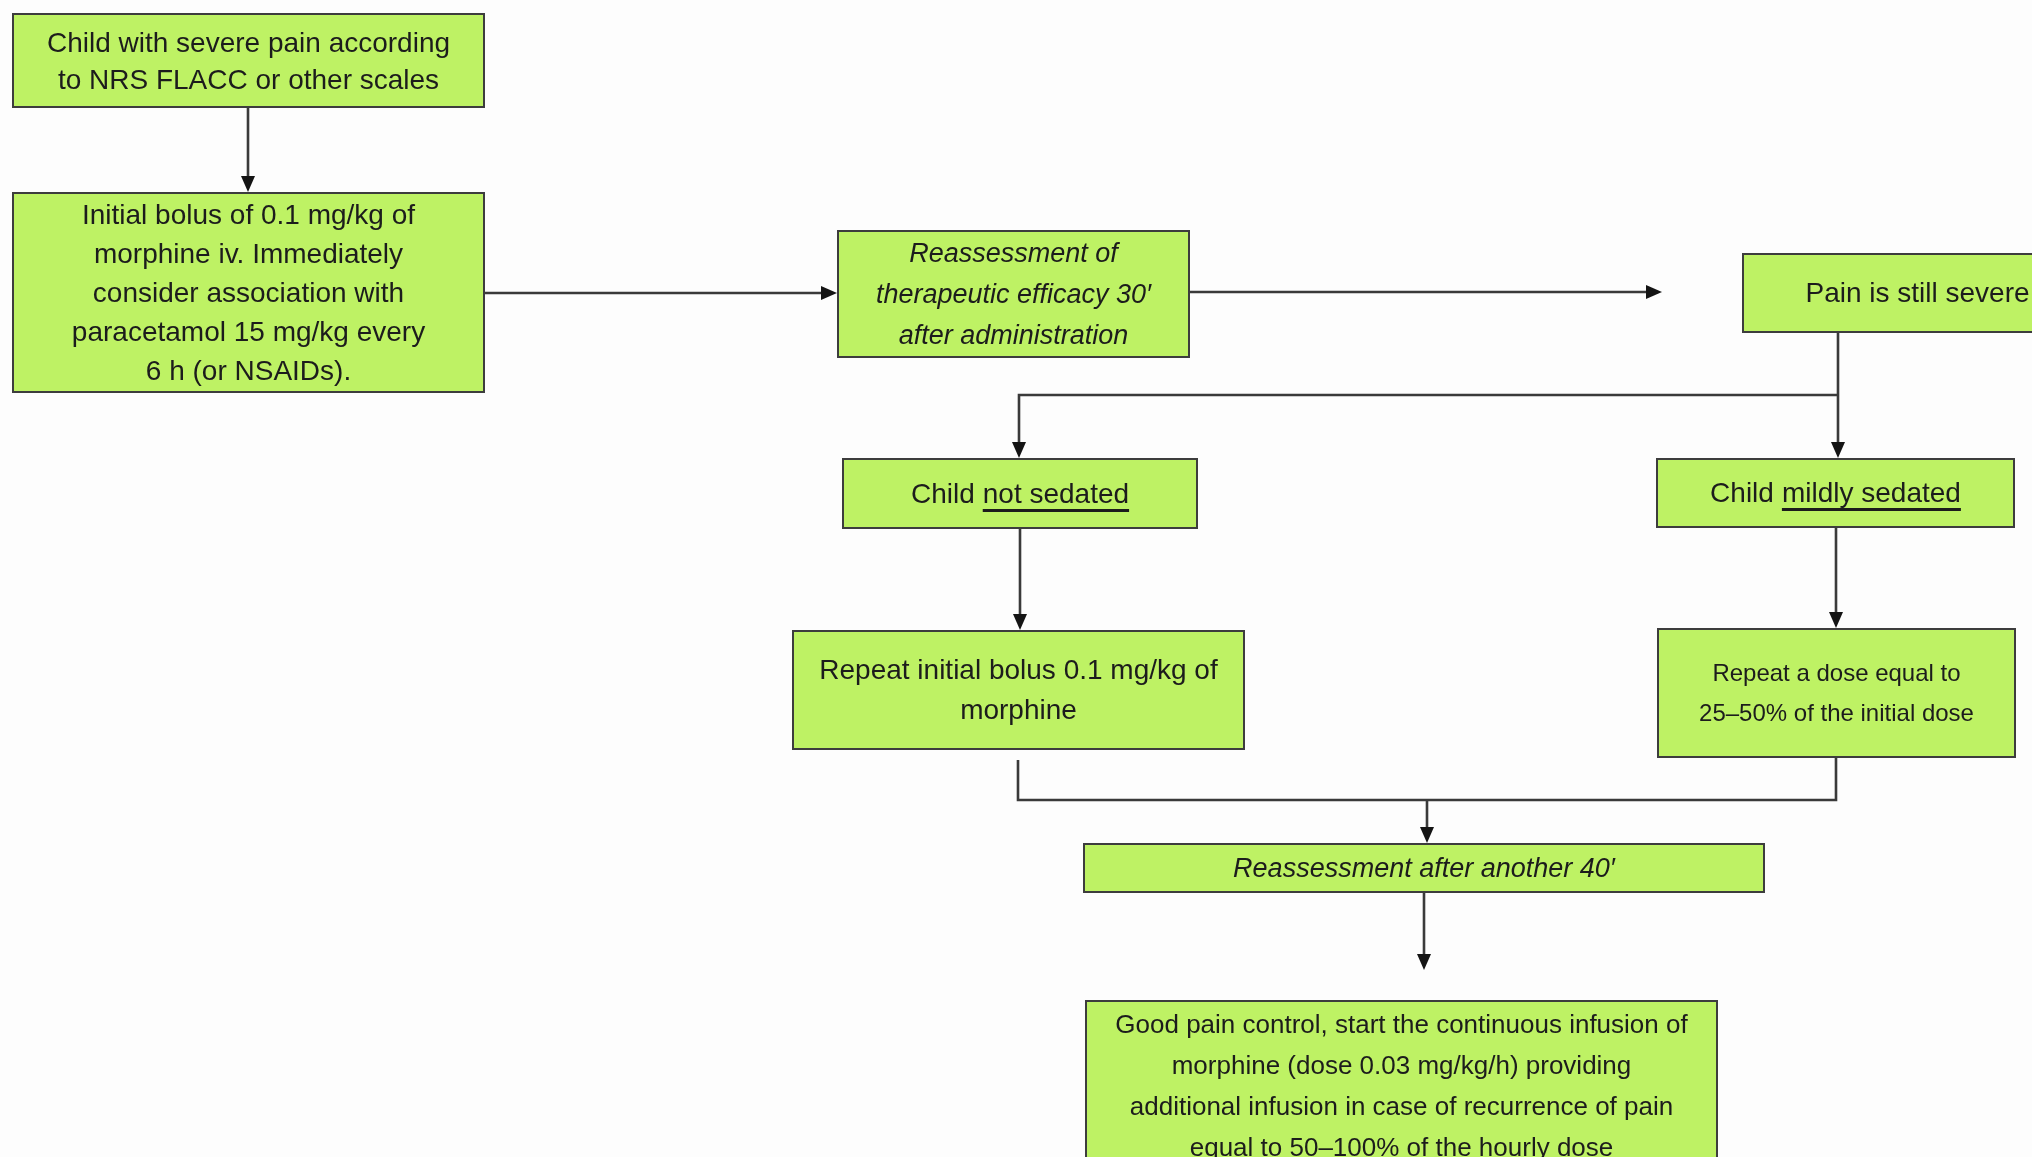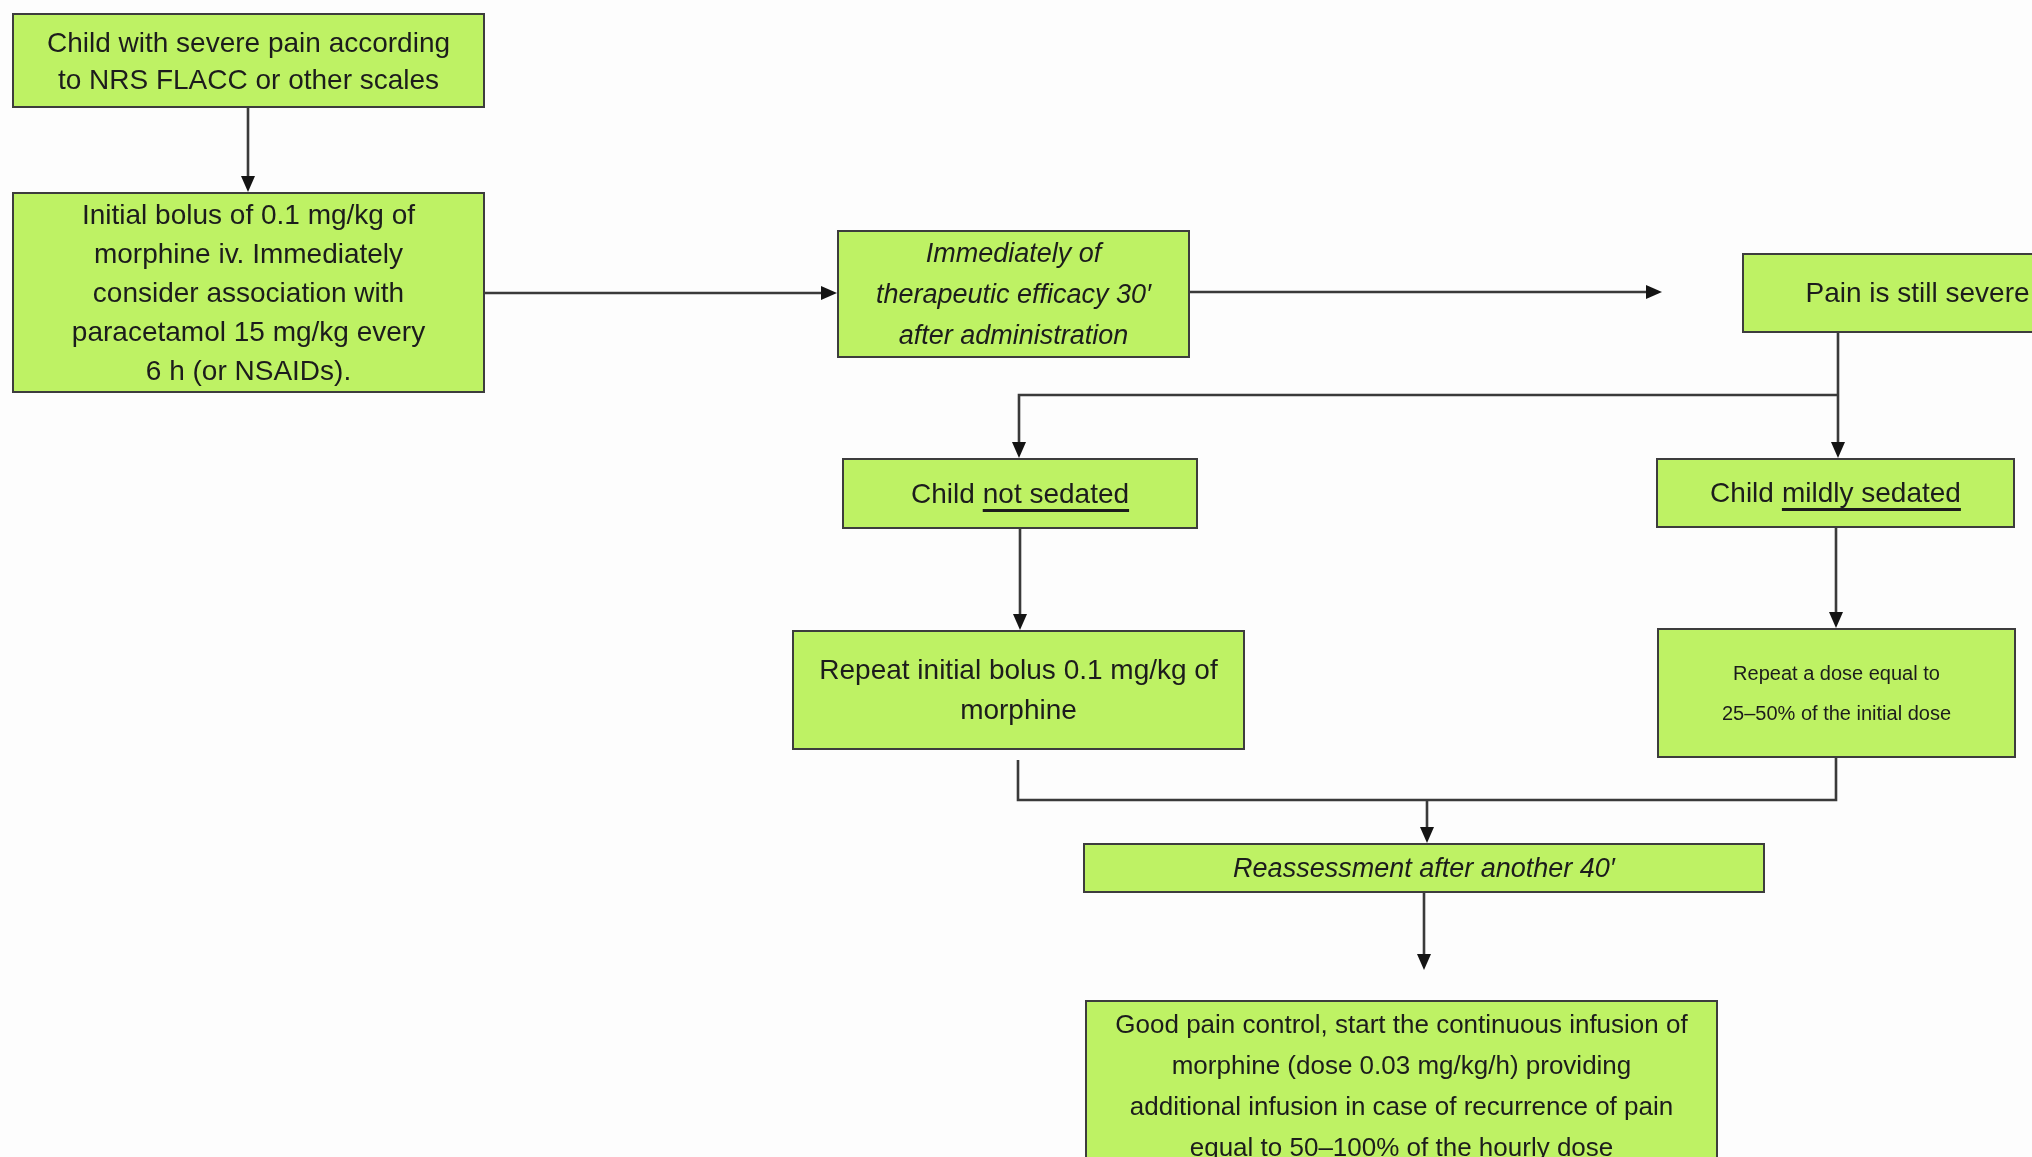--- a/index.html
+++ b/index.html
@@ -45,21 +45,21 @@
   .prefix { margin-right: 8px; }
 
   
   #n-severe-pain        { left:   12px; top:   13px; width: 473px; height:  95px; font-size: 28px; line-height: 37px; }
   #n-initial-bolus      { left:   12px; top:  192px; width: 473px; height: 201px; font-size: 28px; line-height: 39px; }
   #n-reassessment-30    { left:  837px; top:  230px; width: 353px; height: 128px; font-size: 27px; line-height: 41px; }
   #n-pain-still-severe  { left: 1742px; top:  253px; width: 351px; height:  80px; font-size: 28px; }
   #n-child-not-sedated  { left:  842px; top:  458px; width: 356px; height:  71px; font-size: 28px; flex-direction: row; }
   #n-child-mildly-sedated{ left:1656px; top:  458px; width: 359px; height:  70px; font-size: 28px; flex-direction: row; }
   #n-repeat-bolus       { left:  792px; top:  630px; width: 453px; height: 120px; font-size: 28px; line-height: 40px; }
-  #n-repeat-dose        { left: 1657px; top:  628px; width: 359px; height: 130px; font-size: 20px; line-height: 40px; }
+  #n-repeat-dose        { left: 1657px; top:  628px; width: 359px; height: 130px; font-size: 24px; line-height: 40px; }
   #n-reassessment-another{ left:1083px; top:  843px; width: 682px; height:  50px; font-size: 27px; }
   #n-good-pain-control  { left: 1085px; top:  1000px; width: 633px; height: 172px; font-size: 26px; line-height: 41px; }
 </style>
 </head>
 <body>
 
 <div id="canvas">
 
   <svg id="connectors" viewBox="0 0 2032 1157" xmlns="http://www.w3.org/2000/svg">
     <g stroke="#3a3a3a" stroke-width="2.6" fill="none">
@@ -100,21 +100,21 @@
 
   <div class="node" id="n-initial-bolus">
     <div class="line">Initial bolus of 0.1 mg/kg of</div>
     <div class="line">morphine iv. Immediately</div>
     <div class="line">consider association with</div>
     <div class="line">paracetamol 15 mg/kg every</div>
     <div class="line">6 h (or NSAIDs).</div>
   </div>
 
   <div class="node italic" id="n-reassessment-30">
-    <div class="line">Immediately of</div>
+    <div class="line">Reassessment of</div>
     <div class="line">therapeutic efficacy 30′</div>
     <div class="line">after administration</div>
   </div>
 
   <div class="node" id="n-pain-still-severe">
     <div class="line">Pain is still severe</div>
   </div>
 
   <div class="node" id="n-child-not-sedated">
     <span class="prefix">Child</span>

